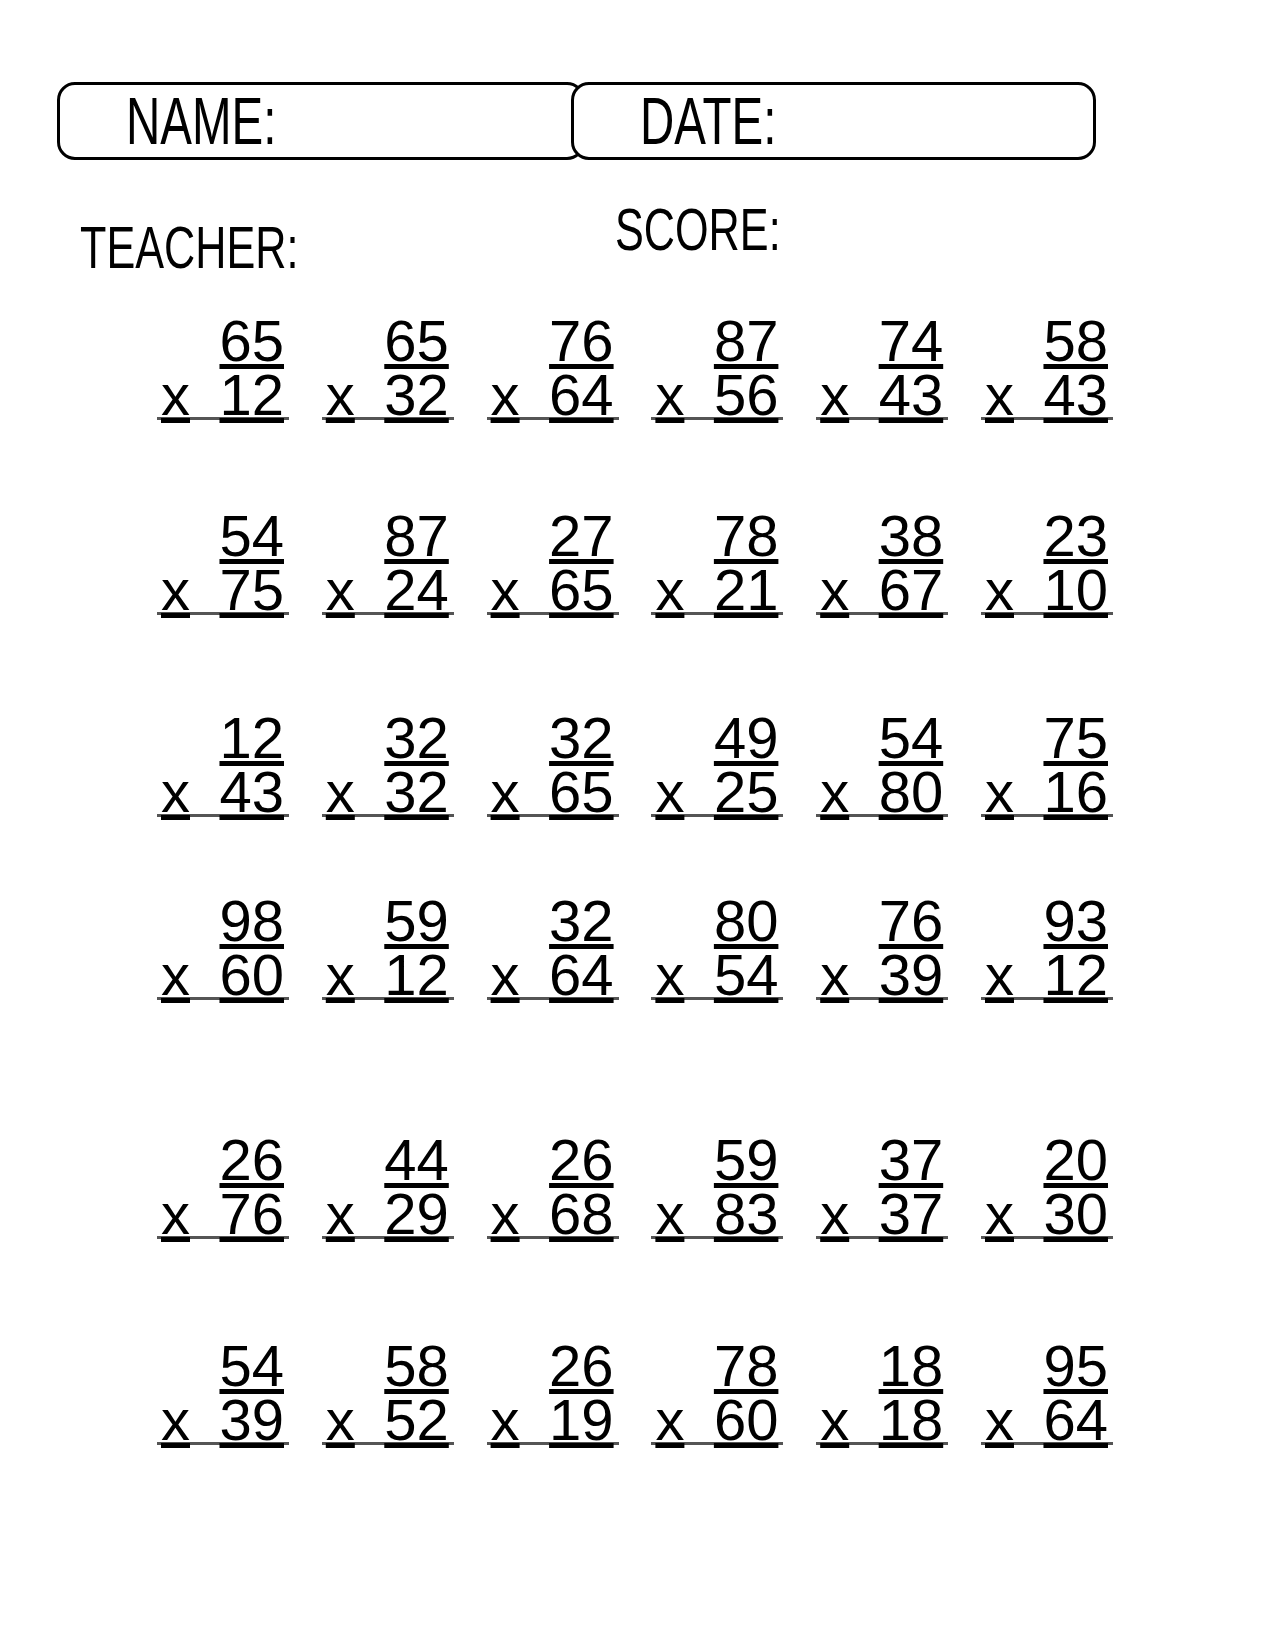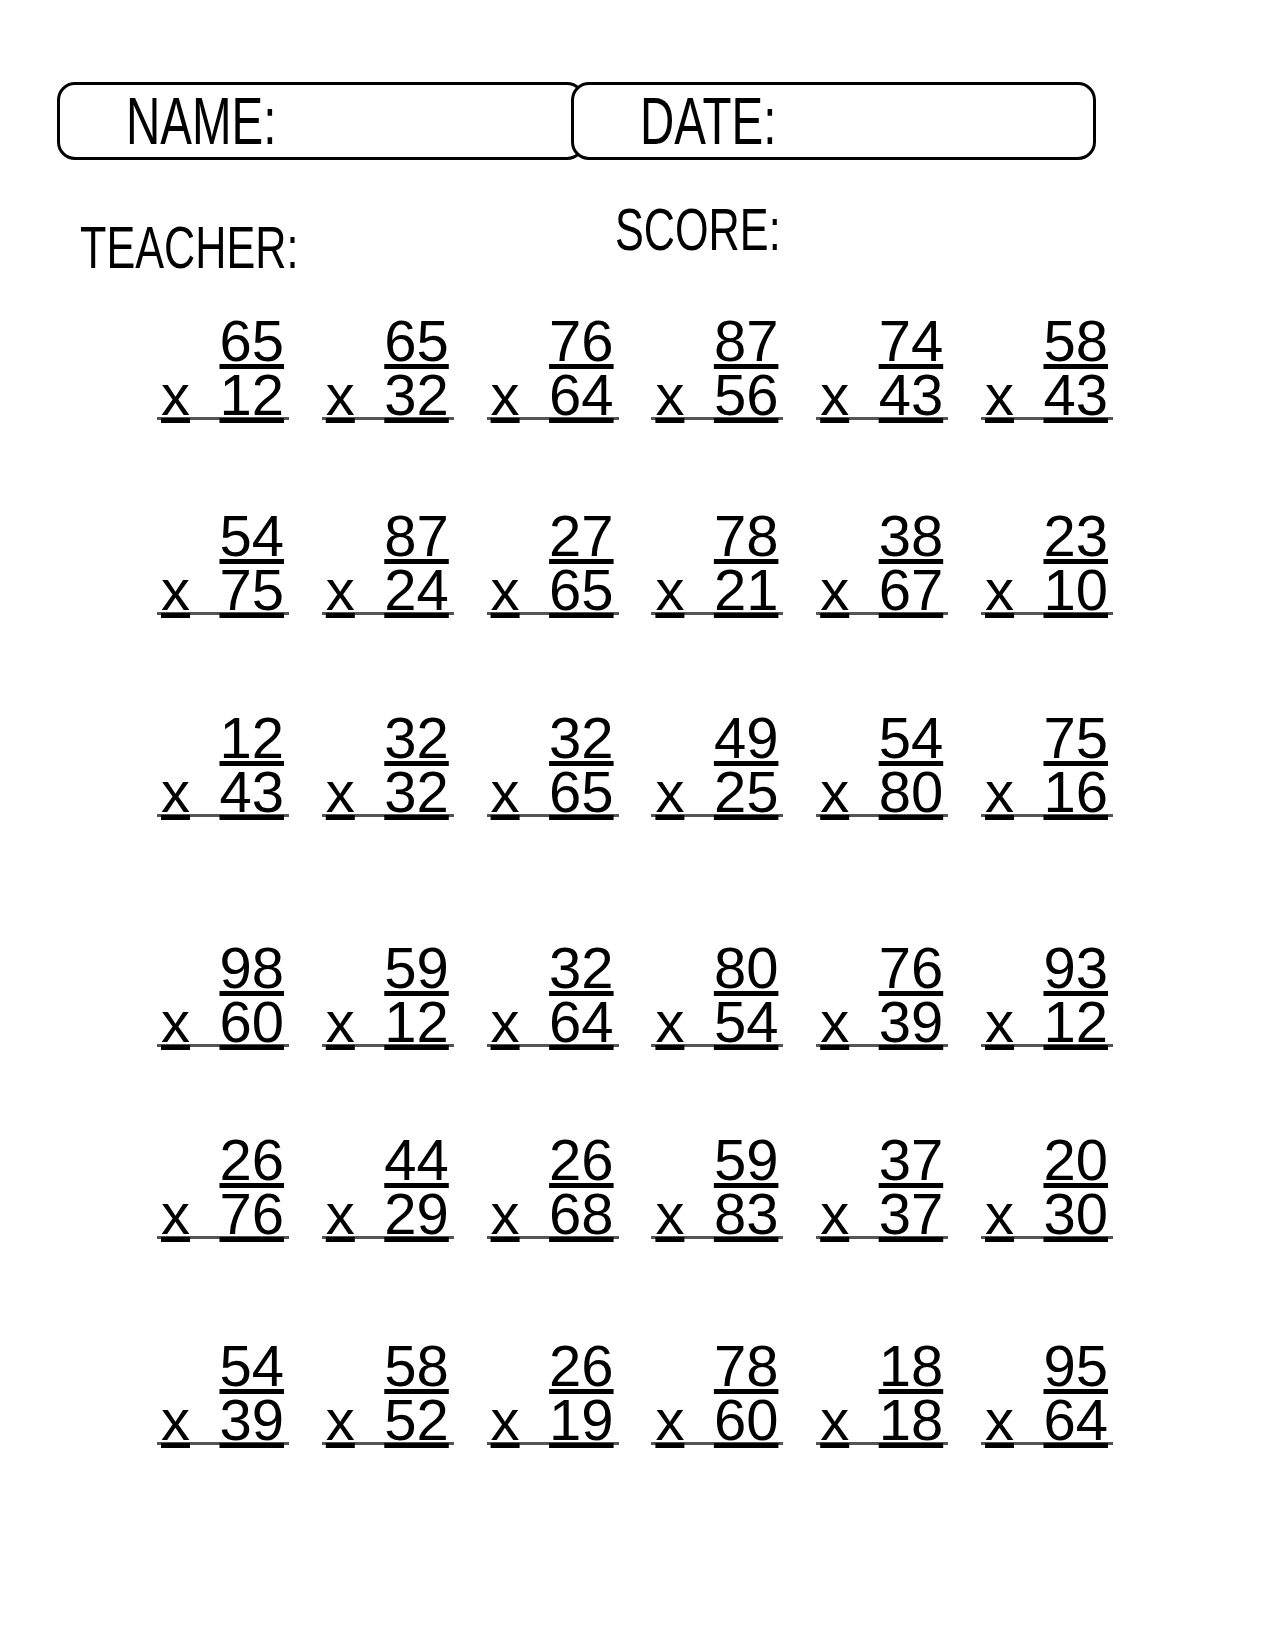--- a/index.html
+++ b/index.html
@@ -57,21 +57,21 @@
   .prow {
     position: absolute;
     left: 157px;
     width: 956px;
     display: flex;
     justify-content: space-between;
   }
   .r0 { top: 314px; }
   .r1 { top: 509px; }
   .r2 { top: 711px; }
-  .r3 { top: 941px; }
+  .r3 { top: 894px; }
   .r4 { top: 1133px; }
   .r5 { top: 1339px; }
 
   .problem {
     width: 132px;
     height: 103px;
     border-bottom: 3px solid #555555;
     font-size: 58px;
     line-height: 54px;
     box-sizing: content-box;

